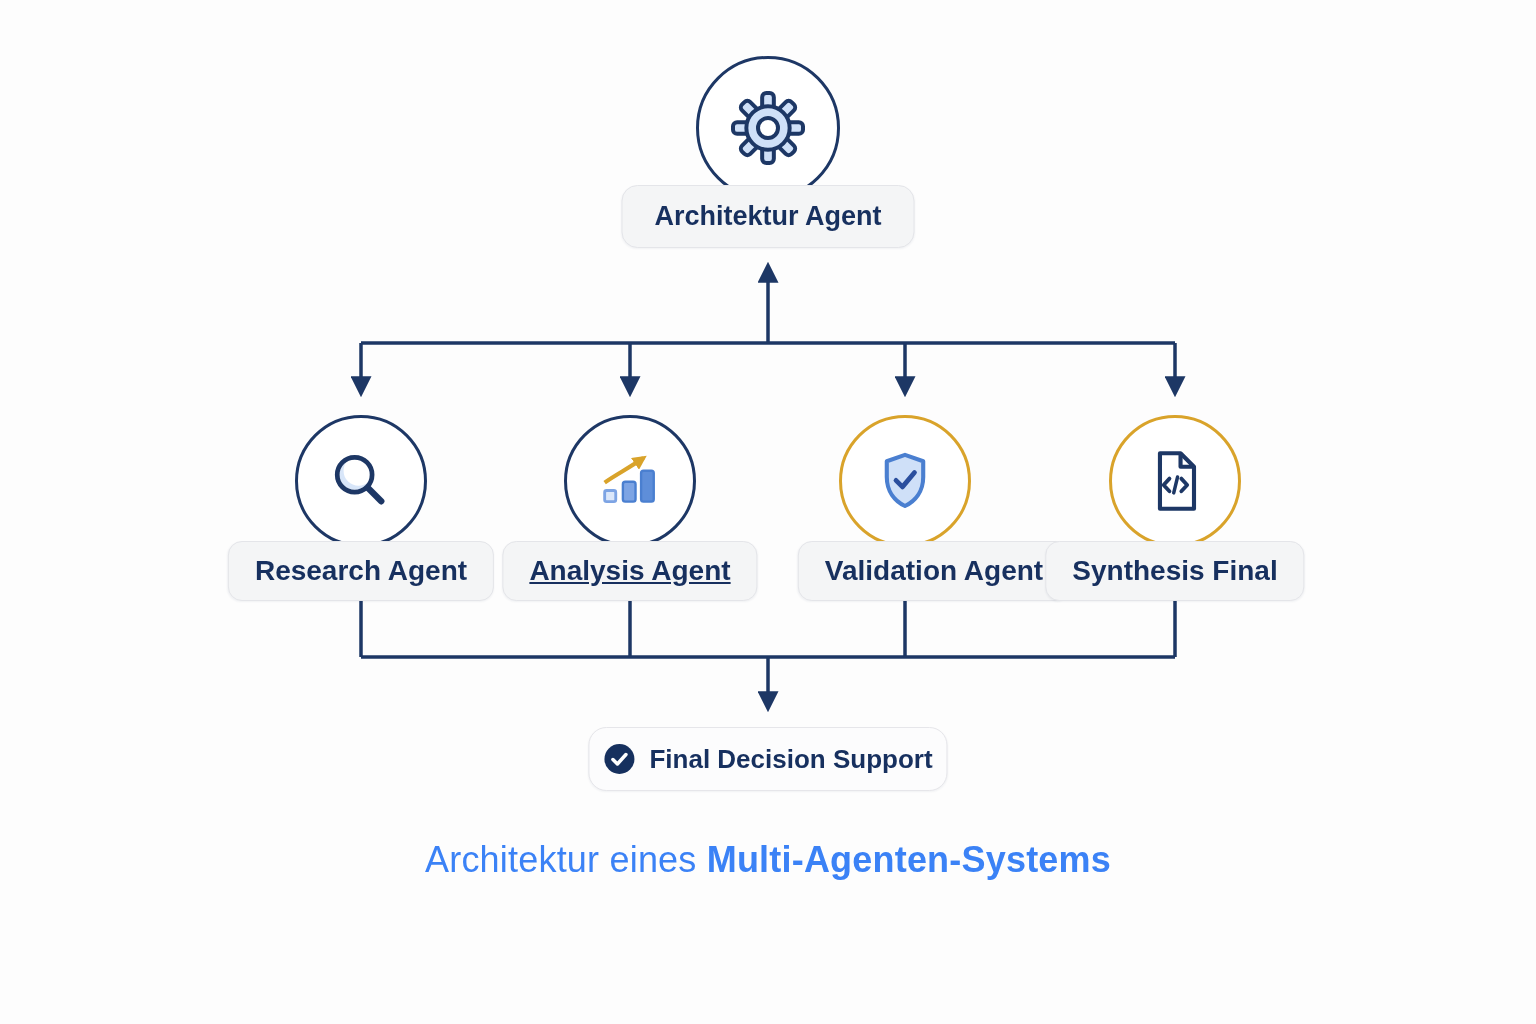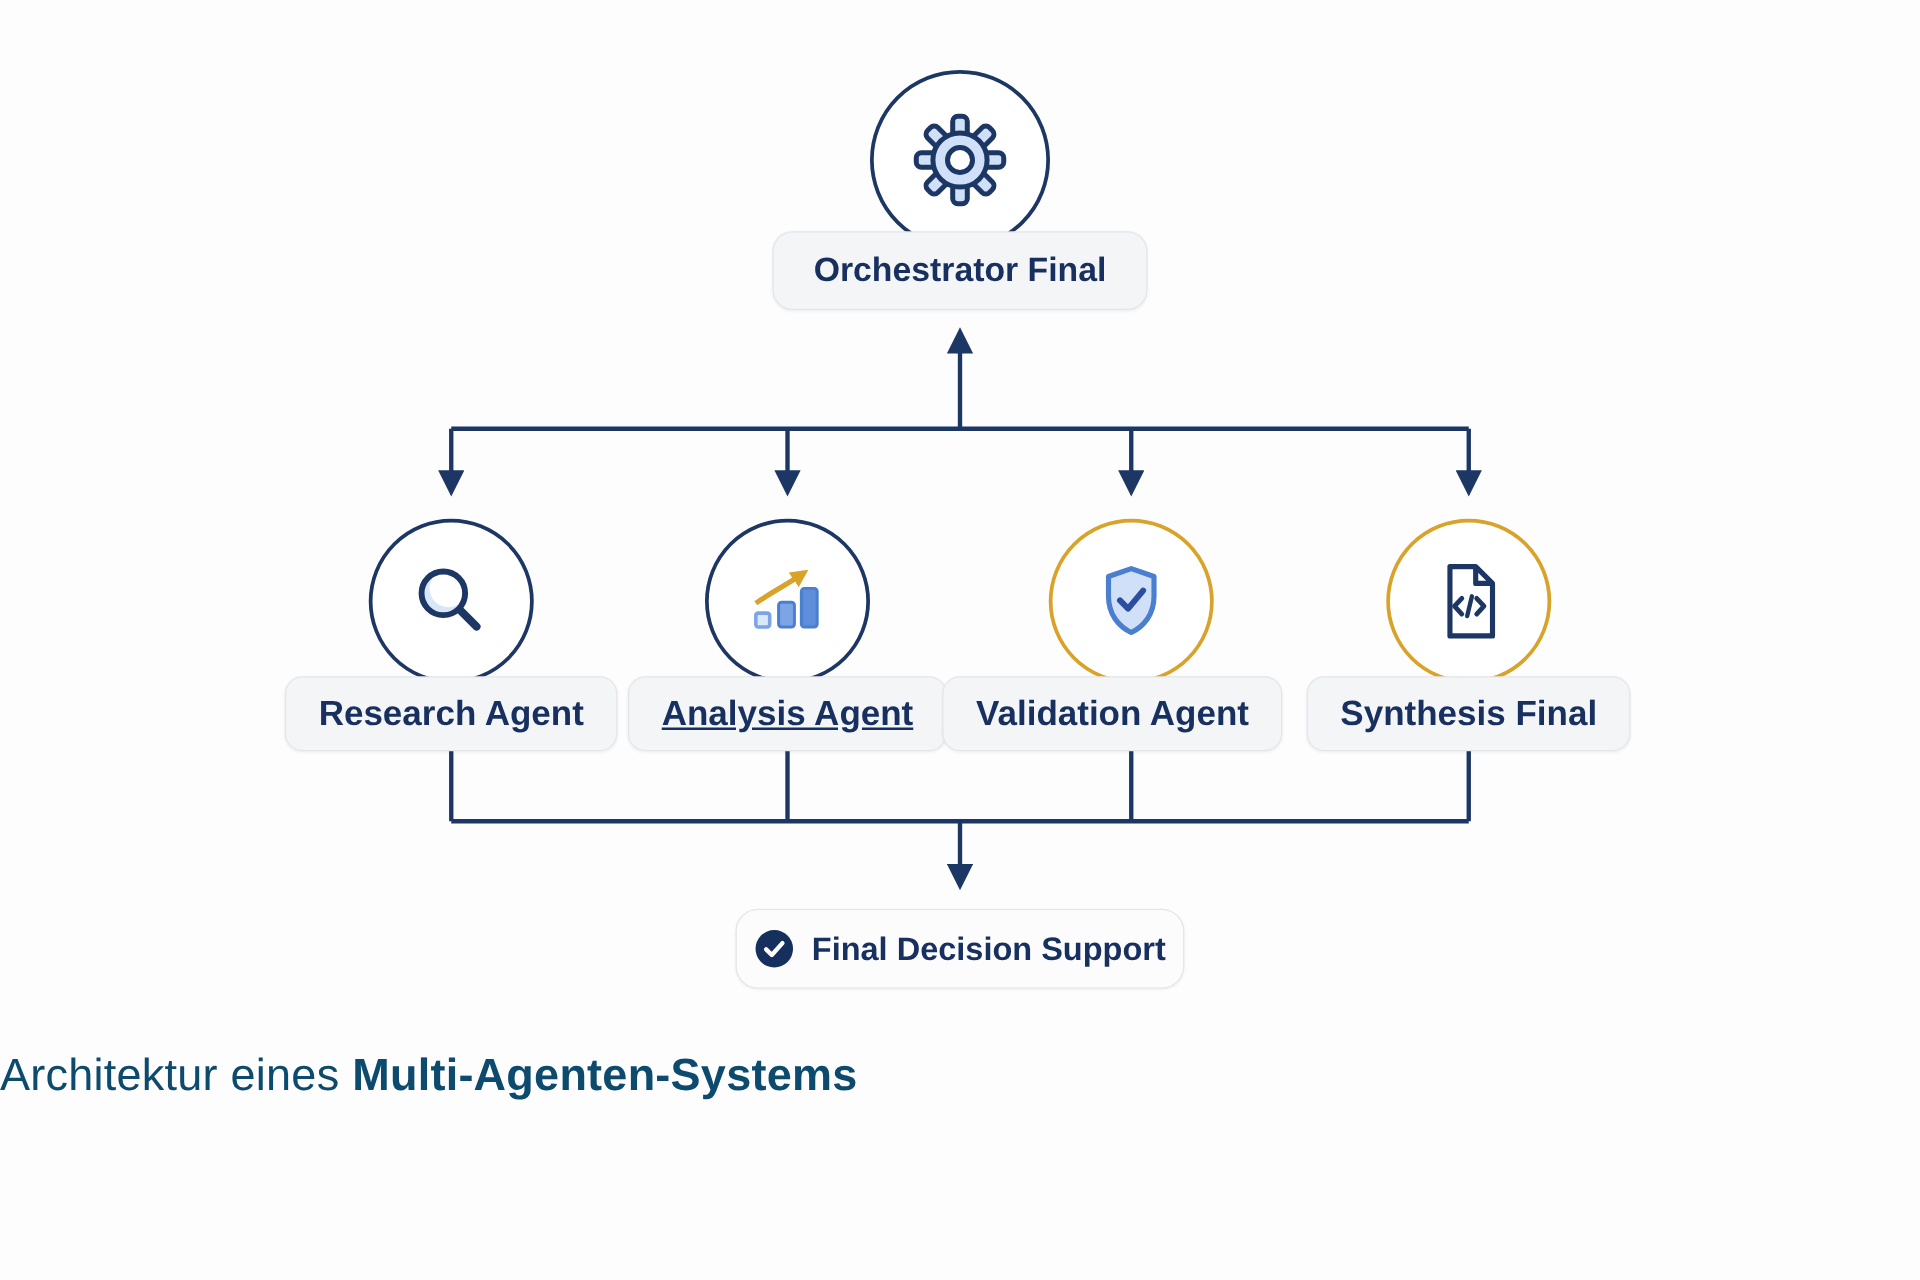--- a/index.html
+++ b/index.html
@@ -61,21 +61,21 @@
     border-radius: 16px;
   }
   .pill-agent {
     top: 541px;
     padding: 13px 26px;
     font-size: 28px;
     font-weight: 600;
   }
   .pill-agent.p0 { left: 361px; }
   .pill-agent.p1 { left: 630px; text-decoration: underline; }
-  .pill-agent.p2 { left: 890px; }
+  .pill-agent.p2 { left: 934px; }
   .pill-agent.p3 { left: 1175px; }
 
   .pill-final {
     left: 768px; top: 727px;
     background: #fcfcfd;
     border: 1px solid #e6e6ea;
     border-radius: 18px;
     padding: 15px 14px;
     font-size: 26px;
     font-weight: 700;
@@ -84,23 +84,23 @@
     gap: 14px;
   }
   .pill-final .check-badge { flex: 0 0 auto; width: 32px; height: 32px; }
 
   .caption {
     position: absolute;
     z-index: 2;
     top: 839px;
     left: 0;
     width: 100%;
-    text-align: left;
+    text-align: center;
     font-size: 36px;
-    color: #0c4a6e;
+    color: #3b82f6;
     letter-spacing: 0.2px;
   }
   .caption .normal { font-weight: 500; }
   .caption .bold { font-weight: 700; }
 
   .icon-svg { display: block; }
 </style>
 </head>
 <body>
 
@@ -139,21 +139,21 @@
       <g fill="#cfe0f8" stroke="#1d3765" stroke-width="2.4" stroke-linejoin="round">
         <rect x="20.5" y="3" width="7" height="42" rx="2.5"></rect>
         <rect x="20.5" y="3" width="7" height="42" rx="2.5" transform="rotate(45 24 24)"></rect>
         <rect x="20.5" y="3" width="7" height="42" rx="2.5" transform="rotate(90 24 24)"></rect>
         <rect x="20.5" y="3" width="7" height="42" rx="2.5" transform="rotate(135 24 24)"></rect>
       </g>
       <circle cx="24" cy="24" r="13" fill="#cfe0f8" stroke="#1d3765" stroke-width="2.4"></circle>
       <circle cx="24" cy="24" r="6" fill="#ffffff" stroke="#1d3765" stroke-width="2.4"></circle>
     </svg>
   </div>
-  <div class="pill pill-orchestrator">Orchestrator Final</div>
+  <div class="pill pill-orchestrator">Architektur Agent</div>
 
   <div class="node circle ring-navy agent-circle a0">
     <svg class="icon-svg" width="76" height="76" viewBox="0 0 48 48">
       <circle cx="20" cy="20" r="9.5" fill="#d8e6f9"></circle>
       <circle cx="22.5" cy="17.5" r="9.5" fill="#ffffff"></circle>
       <circle cx="20" cy="20" r="11" fill="none" stroke="#1d3765" stroke-width="3"></circle>
       <line x1="28.6" y1="28.6" x2="36.8" y2="36.8" stroke="#1d3765" stroke-width="4" stroke-linecap="round"></line>
     </svg>
   </div>
 

